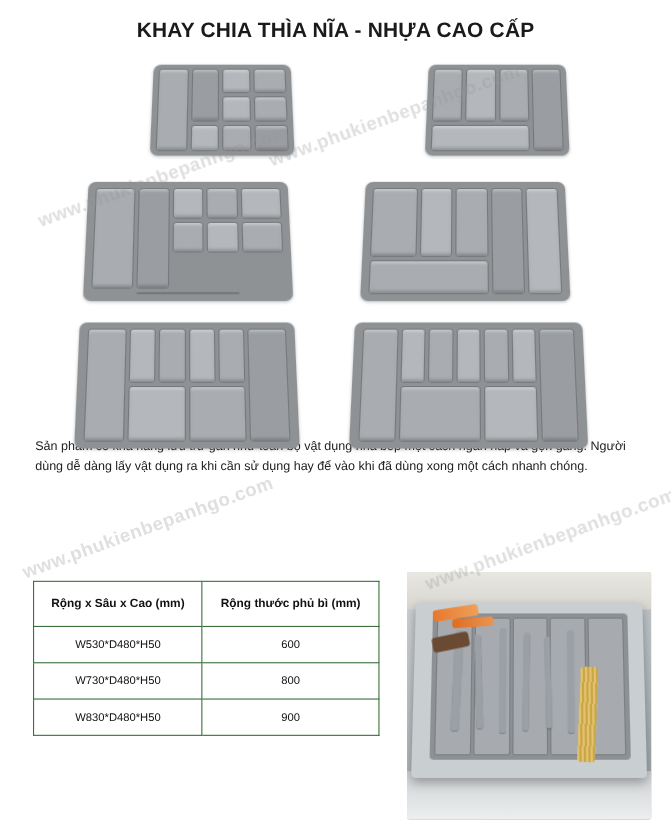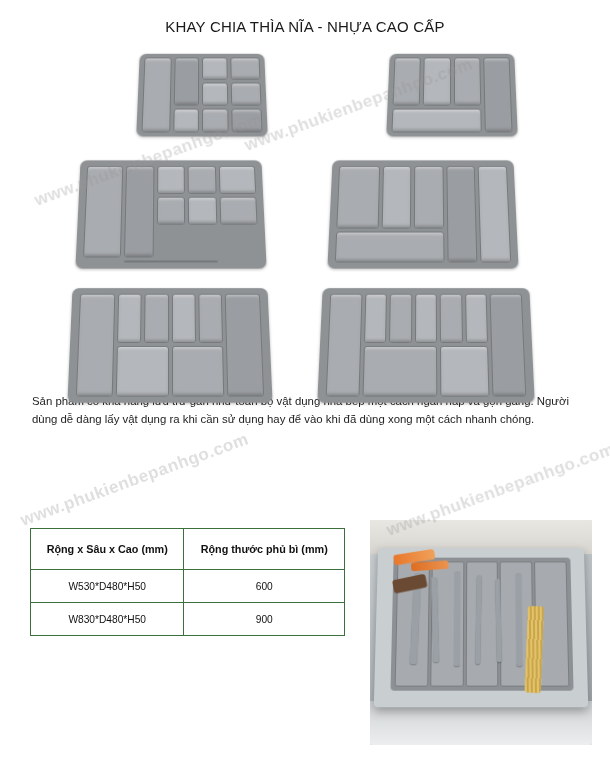--- a/index.html
+++ b/index.html
@@ -14,22 +14,22 @@
     position: relative;
     overflow: hidden;
   }
   .page {
     position: relative;
     width: 610px;
     height: 763px;
   }
   .title {
     text-align: center;
-    font-size: 15px;
-    font-weight: normal;
+    font-size: 19px;
+    font-weight: bold;
     color: #1a1a1a;
     letter-spacing: 0.2px;
     padding: 18px 10px 4px 10px;
     line-height: 1.15;
     white-space: nowrap;
   }
 
   
   .gallery {
     position: relative;
@@ -296,20 +296,24 @@
           <th>Rộng x Sâu x Cao (mm)</th>
           <th>Rộng thước phủ bì (mm)</th>
         </tr>
       </thead>
       <tbody>
         <tr>
           <td>W530*D480*H50</td>
           <td>600</td>
         </tr>
         <tr>
+          <td>W730*D480*H50</td>
+          <td>800</td>
+        </tr>
+        <tr>
           <td>W830*D480*H50</td>
           <td>900</td>
         </tr>
       </tbody>
     </table>
 
     <div class="photo">
       <div class="counter"></div>
       <div class="wall"></div>
       <div class="drawer">

